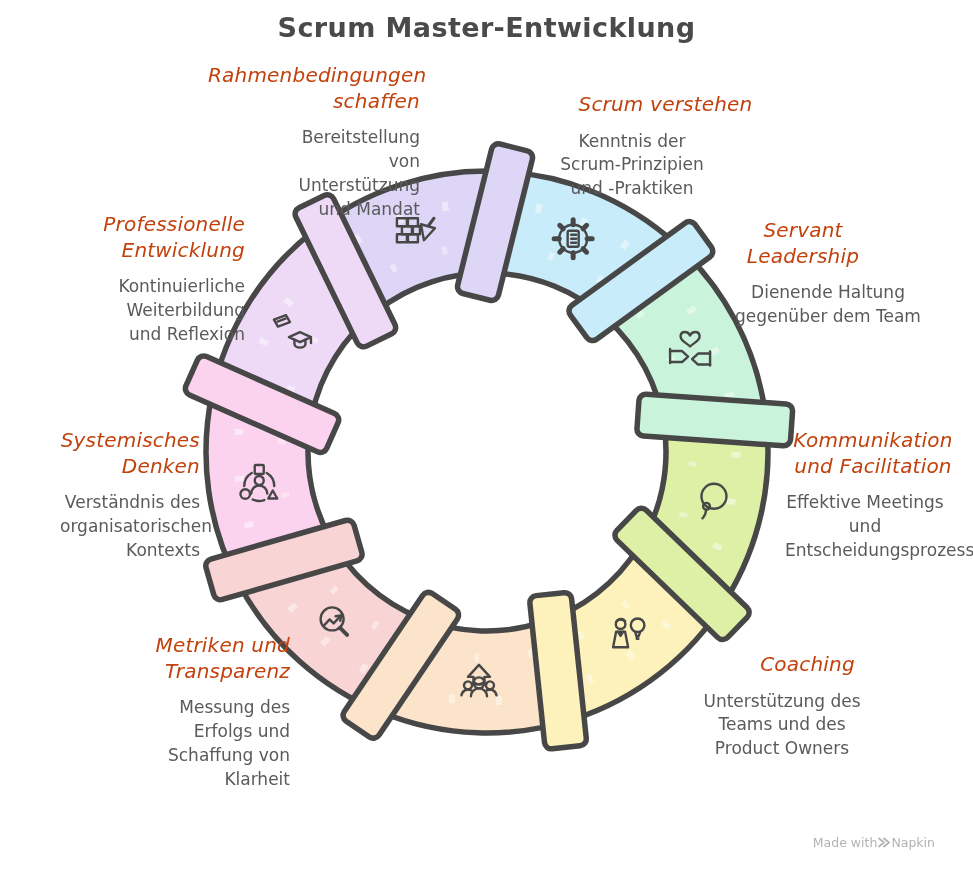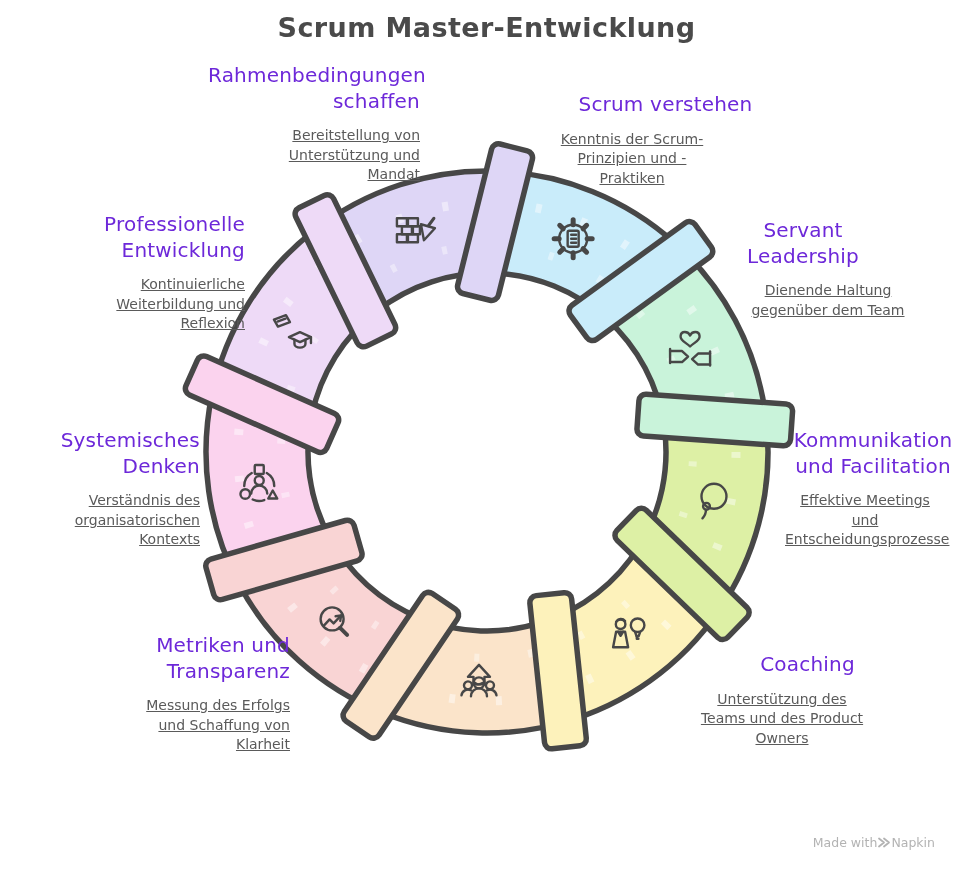--- a/index.html
+++ b/index.html
@@ -6,22 +6,22 @@
   .page{
     position:relative;width:973px;height:852px;overflow:hidden;background:#ffffff;
     font-family:"DejaVu Sans","Liberation Sans",sans-serif;
   }
   .title{
     position:absolute;left:0;right:0;top:12px;margin:0;text-align:center;
     font-size:27px;font-weight:bold;color:#4a4a4a;letter-spacing:.4px;
   }
   #ring-svg{position:absolute;left:0;top:0;}
   .lbl{position:absolute;color:#4f4f4f;}
-  .seg-title{font-size:20px;line-height:1.28;color:#6d28d9;letter-spacing:.2px;}
-  .seg-desc{font-size:14px;line-height:1.4;color:#5a5a5a;margin-top:12px;text-decoration:underline;}
+  .seg-title{font-size:20px;line-height:1.28;color:#c2410c;letter-spacing:.2px;font-style:italic;}
+  .seg-desc{font-size:17px;line-height:1.4;color:#5a5a5a;margin-top:12px;}
   .t-left  {text-align:center;}
   .t-right {text-align:right;}
   .t-center{text-align:center;}
   .t-right  .seg-desc{margin-left:auto;}
   .t-center .seg-desc{margin-left:auto;margin-right:auto;}
 
   .lbl-scrum      {left:553px;top:92px; width:225px;}
   .lbl-scrum      .seg-desc{max-width:158px;}
   .lbl-servant    {left:733px;top:218px;width:210px;}
   .lbl-servant    .seg-title{max-width:140px;}

